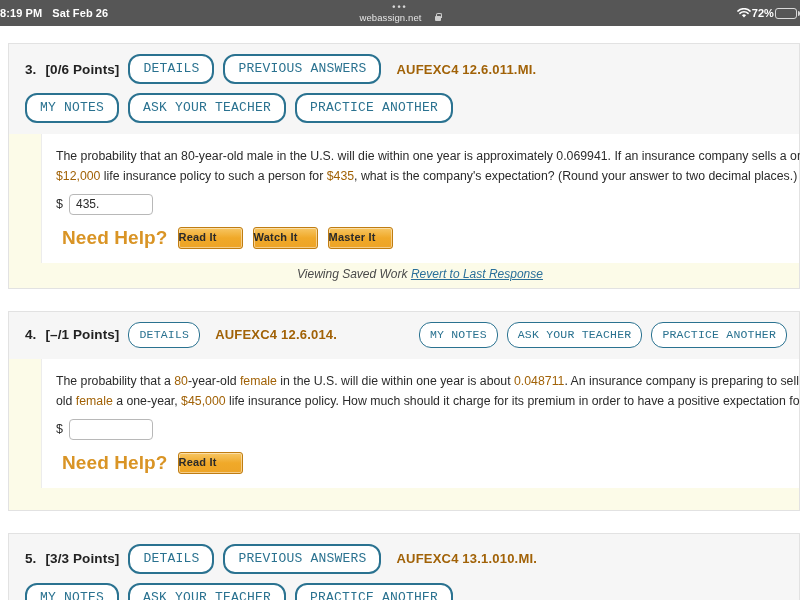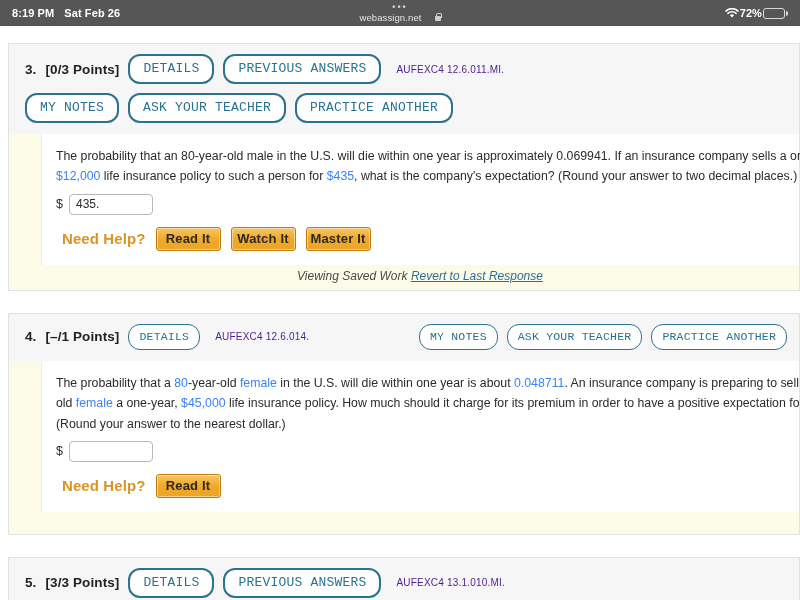--- a/index.html
+++ b/index.html
@@ -13,21 +13,21 @@
   }
 
   
   .status-bar {
     height: 26px;
     background: #565656;
     color: #ffffff;
     display: flex;
     align-items: center;
     position: relative;
-    padding: 0 12px;
+    padding: 0 0;
     font-size: 11px;
     font-weight: bold;
     letter-spacing: .1px;
   }
   .status-left { display: flex; align-items: center; gap: 10px; white-space: nowrap; }
   .status-center {
     position: absolute;
     left: 0; right: 0; top: 0; bottom: 0;
     display: flex; flex-direction: column;
     align-items: center; justify-content: center;
@@ -95,21 +95,21 @@
     padding: 0 12px 0 16px;
     gap: 9px;
     white-space: nowrap;
   }
   .q-head + .q-head { margin-top: 9px; }
   .q-num {
     font-size: 13.5px; font-weight: bold; color: #222;
     letter-spacing: .1px;
   }
   .q-code {
-    font-size: 10px; font-weight: normal; color: #4c1d95;
+    font-size: 13px; font-weight: bold; color: #a16207;
     letter-spacing: .2px; margin-left: 6px;
   }
   .q-head .spacer { flex: 1 1 auto; }
 
   .btn-outline {
     border: 2px solid #2a7290;
     color: #2a7290;
     background: #ffffff;
     border-radius: 12px;
     font-size: 13px;
@@ -134,21 +134,21 @@
     border-left: 1px solid #ececec;
     padding: 12px 14px 14px 14px;
     min-height: 40px;
   }
   .q-text {
     font-size: 12.3px;
     color: #2b2b2b;
     line-height: 1.65;
     white-space: nowrap;
   }
-  .hl { color: #3b82f6; }
+  .hl { color: #a16207; }
 
   .ans-row {
     display: flex; align-items: center; gap: 6px;
     margin-top: 7px;
   }
   .dollar { font-size: 12.5px; color: #2b2b2b; }
   .ans-input {
     width: 84px; height: 21px;
     border: 1px solid #b8b8b8;
     border-radius: 4px;
@@ -157,34 +157,34 @@
     color: #2b2b2b;
     padding: 0 6px;
     font-family: "Liberation Sans", sans-serif;
   }
 
   .help-row {
     display: flex; align-items: center; gap: 10px;
     margin-top: 12px; padding-left: 6px;
   }
   .help-label {
-    font-size: 15px; font-weight: bold; color: #d99425;
+    font-size: 19px; font-weight: bold; color: #d99425;
     letter-spacing: .1px;
   }
   .btn-orange {
     border: 1px solid #c07d12;
     border-radius: 3px;
     background: linear-gradient(180deg, #f7c663 0%, #f0a929 50%, #eda427 100%);
     color: #2a2a2a;
-    font-size: 13px;
+    font-size: 11px;
     font-weight: bold;
     letter-spacing: .2px;
     padding: 4px 0 5px;
     width: 65px;
-    text-align: center;
+    text-align: left;
     line-height: 1;
     cursor: pointer;
     font-family: "Liberation Sans", sans-serif;
     box-shadow: inset 0 0 0 1px rgba(255,255,255,.45);
   }
 
   .saved-bar {
     background: #fcfbe8;
     text-align: center;
     padding: 4px 0 7px;
@@ -231,21 +231,21 @@
       <span class="batt-cap"></span>
     </span>
   </div>
 </div>
 
 <div class="page">
 
   <div class="q-card first">
     <div class="q-head">
       <span class="q-num">3.</span>
-      <span class="q-num">[0/3 Points]</span>
+      <span class="q-num">[0/6 Points]</span>
       <button class="btn-outline">DETAILS</button>
       <button class="btn-outline">PREVIOUS ANSWERS</button>
       <span class="q-code">AUFEXC4 12.6.011.MI.</span>
     </div>
     <div class="q-head">
       <button class="btn-outline">MY NOTES</button>
       <button class="btn-outline">ASK YOUR TEACHER</button>
       <button class="btn-outline">PRACTICE ANOTHER</button>
     </div>
 
@@ -284,21 +284,20 @@
       <span class="spacer"></span>
       <button class="btn-outline sm">MY NOTES</button>
       <button class="btn-outline sm">ASK YOUR TEACHER</button>
       <button class="btn-outline sm">PRACTICE ANOTHER</button>
     </div>
 
     <div class="q-body-wrap">
       <div class="q-body">
         <div class="q-text"><span>The probability that a </span><span class="hl">80</span><span>-year-old </span><span class="hl">female</span><span> in the U.S. will die within one year is about </span><span class="hl">0.048711</span><span>. An insurance company is preparing to sell a </span></div>
         <div class="q-text"><span>old </span><span class="hl">female</span><span> a one-year, </span><span class="hl">$45,000</span><span> life insurance policy. How much should it charge for its premium in order to have a positive expectation for the poli</span></div>
-        <div class="q-text">(Round your answer to the nearest dollar.)</div>
 
         <div class="ans-row">
           <span class="dollar">$</span>
           <input class="ans-input" type="text" value="" style="">
         </div>
 
         <div class="help-row">
           <span class="help-label">Need Help?</span>
           <button class="btn-orange">Read It</button>
         </div>

